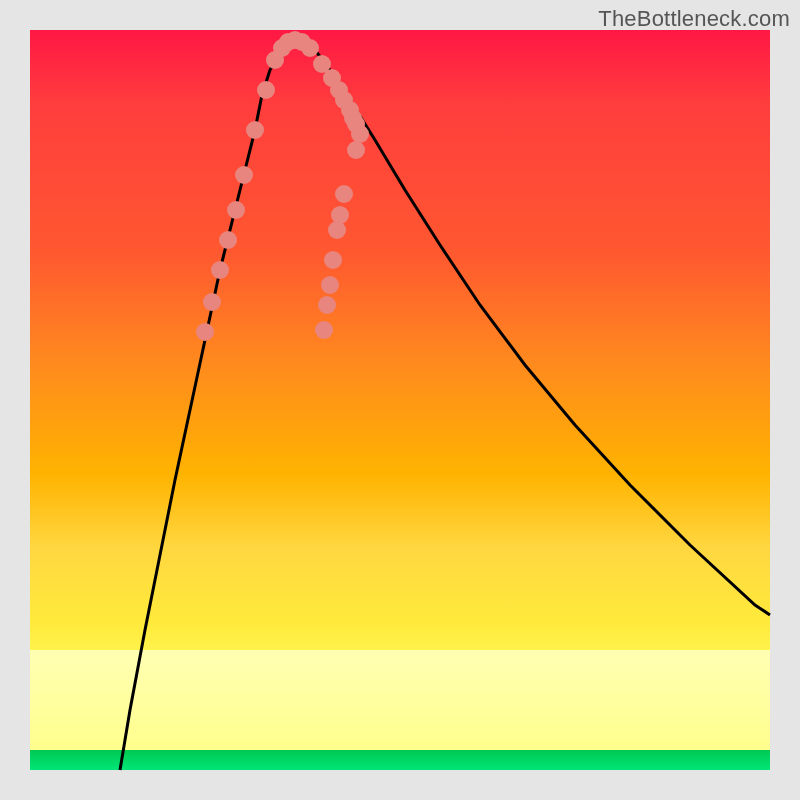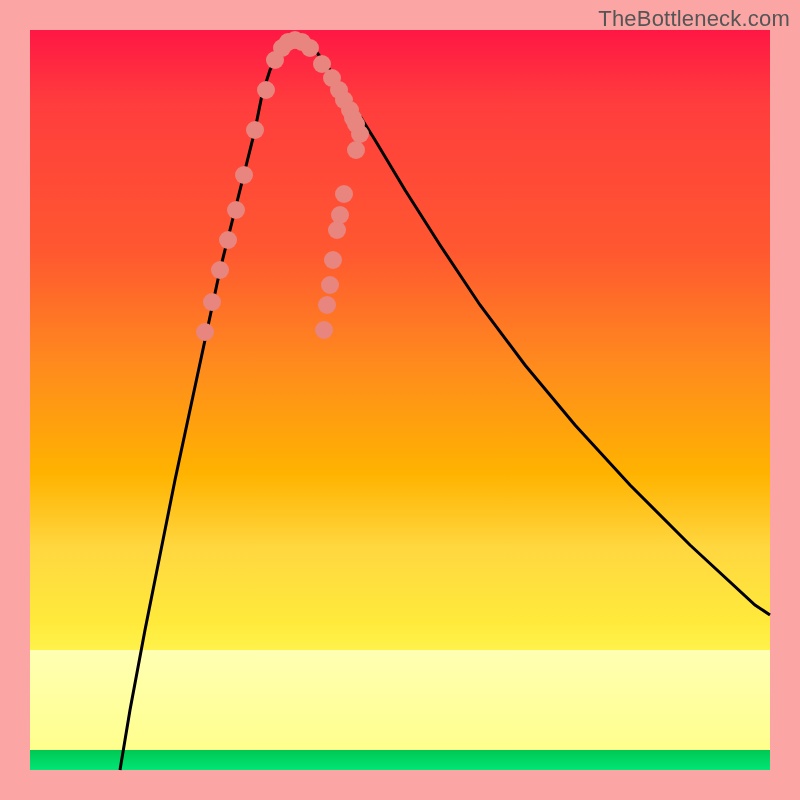--- a/index.html
+++ b/index.html
@@ -8,21 +8,21 @@
     width: 800px;
     height: 800px;
     background: #000;
     font-family: Arial, Helvetica, sans-serif;
     overflow: hidden;
   }
   .stage {
     position: relative;
     width: 800px;
     height: 800px;
-    background: #fca5a5;
+    background: #e5e5e5;
   }
   .plot-area {
     position: absolute;
     left: 30px;
     top: 30px;
     width: 740px;
     height: 740px;
     
     background:
       linear-gradient(to bottom, #00c853 0%, #00e676 100%) left 720px / 100% 20px no-repeat,

